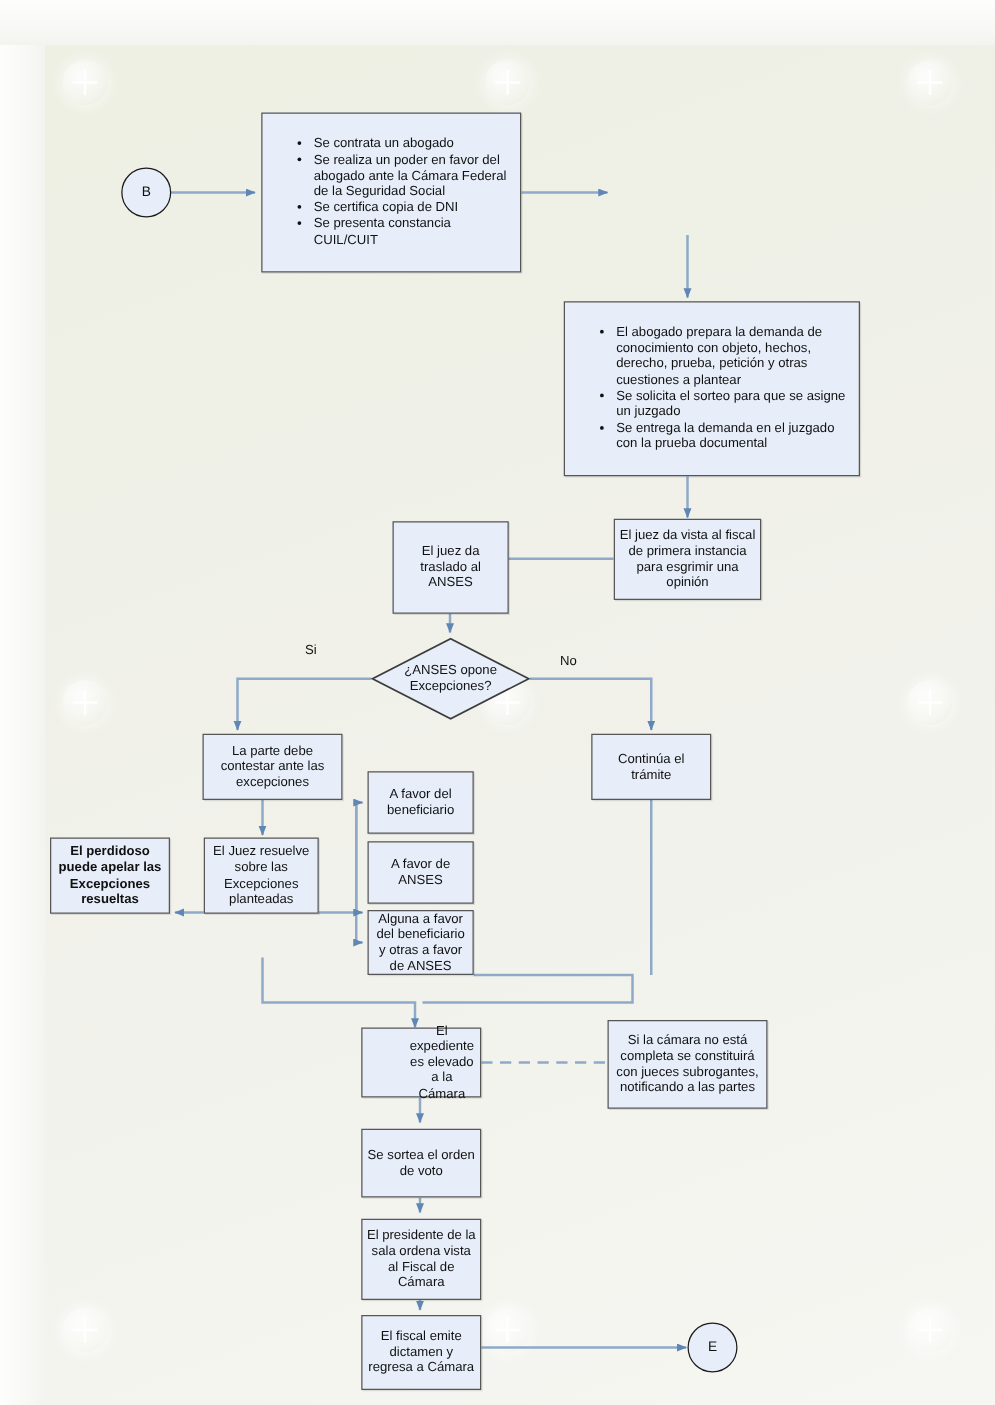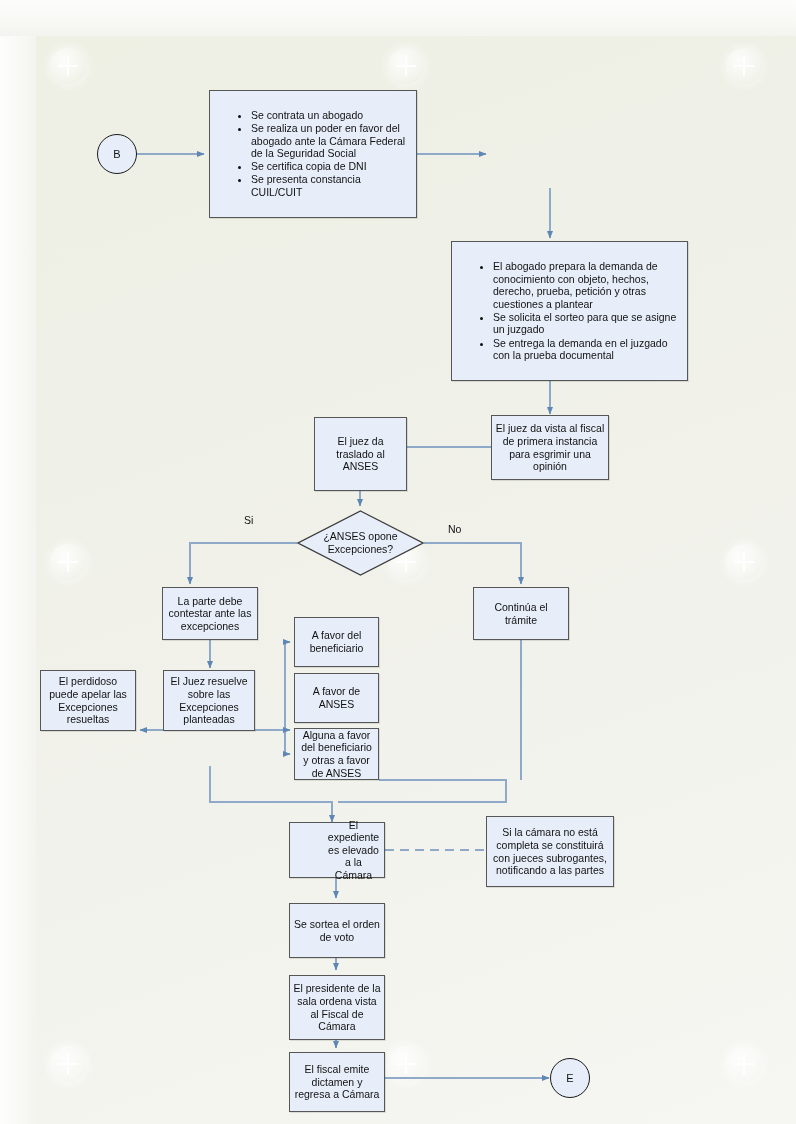--- a/index.html
+++ b/index.html
@@ -168,33 +168,33 @@
         <polygon points="63.5,1 126,33 63.5,65 1,33" fill="#e7eef9" stroke="#3c3c3c" stroke-width="1.4"></polygon>
       </svg>
       <div style="position:absolute;left:0;top:0;width:127px;height:66px;display:flex;align-items:center;justify-content:center;text-align:center;font-size:10.5px;line-height:12.6px;color:#111;">
         <span>¿ANSES opone Excepciones?</span>
       </div>
     </div>
 
     <div class="edgelabel" style="left:208px;top:478px;">Si</div>
     <div class="edgelabel" style="left:412px;top:487px;">No</div>
 
-    <div class="box" style="left:126px;top:551px;width:96px;height:53px;align-items:center;">
+    <div class="box" style="left:126px;top:551px;width:112px;height:53px;align-items:center;">
       <span>La parte debe contestar ante las excepciones</span>
     </div>
 
     <div class="box" style="left:437px;top:551px;width:96px;height:53px;">
       <span>Continúa el trámite</span>
     </div>
 
     <div class="box" style="left:127px;top:634px;width:92px;height:61px;">
       <span>El Juez resuelve sobre las Excepciones planteadas</span>
     </div>
 
-    <div class="box" style="left:4px;top:634px;width:96px;height:61px;">
+    <div class="box" style="left:4px;top:634px;width:96px;height:61px;font-weight:bold;">
       <span>El perdidoso puede apelar las Excepciones resueltas</span>
     </div>
 
     <div class="box" style="left:258px;top:637px;width:85px;height:50px;">
       <span>A favor de ANSES</span>
     </div>
 
     <div class="box" style="left:258px;top:581px;width:85px;height:50px;">
       <span>A favor del beneficiario</span>
     </div>

